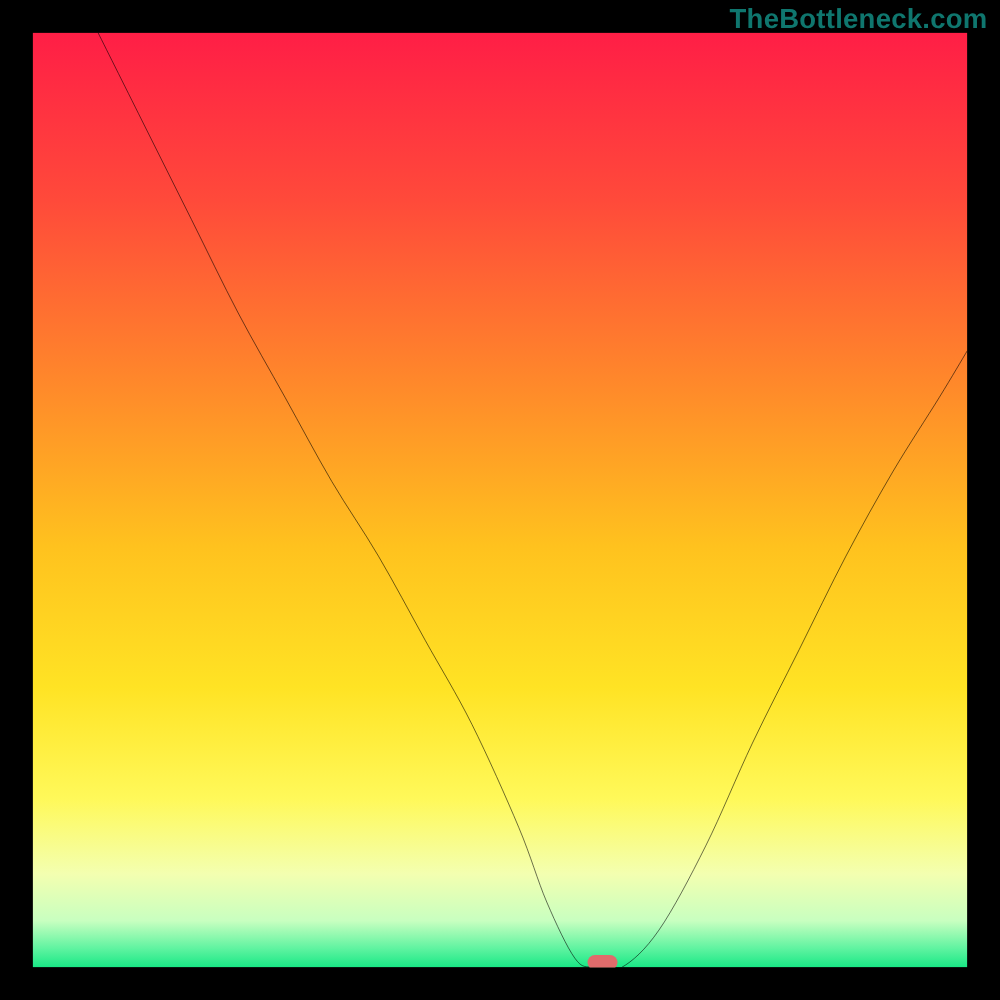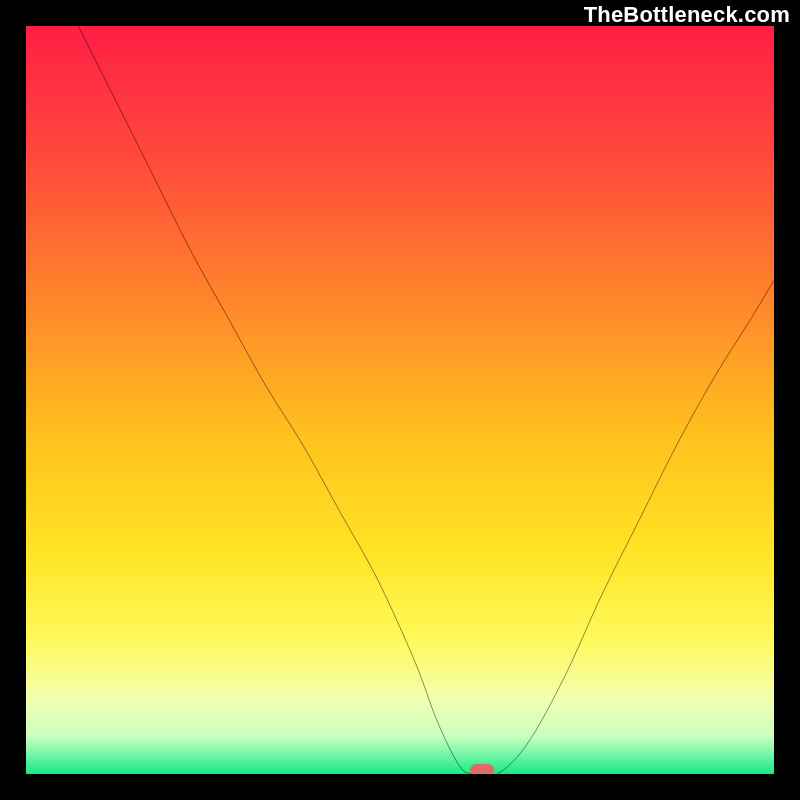--- a/index.html
+++ b/index.html
@@ -14,21 +14,21 @@
   .frame {
     position: relative;
     width: 800px;
     height: 800px;
     background: #000;
   }
   .watermark {
     position: absolute;
     top: 2px;
     right: 10px;
-    color: #ffffff;
+    color: #0f766e;
     font-size: 22px;
     font-weight: 600;
     letter-spacing: 0.2px;
     z-index: 10;
   }
   .plot-area {
     position: absolute;
     left: 26px;
     top: 26px;
     width: 748px;

